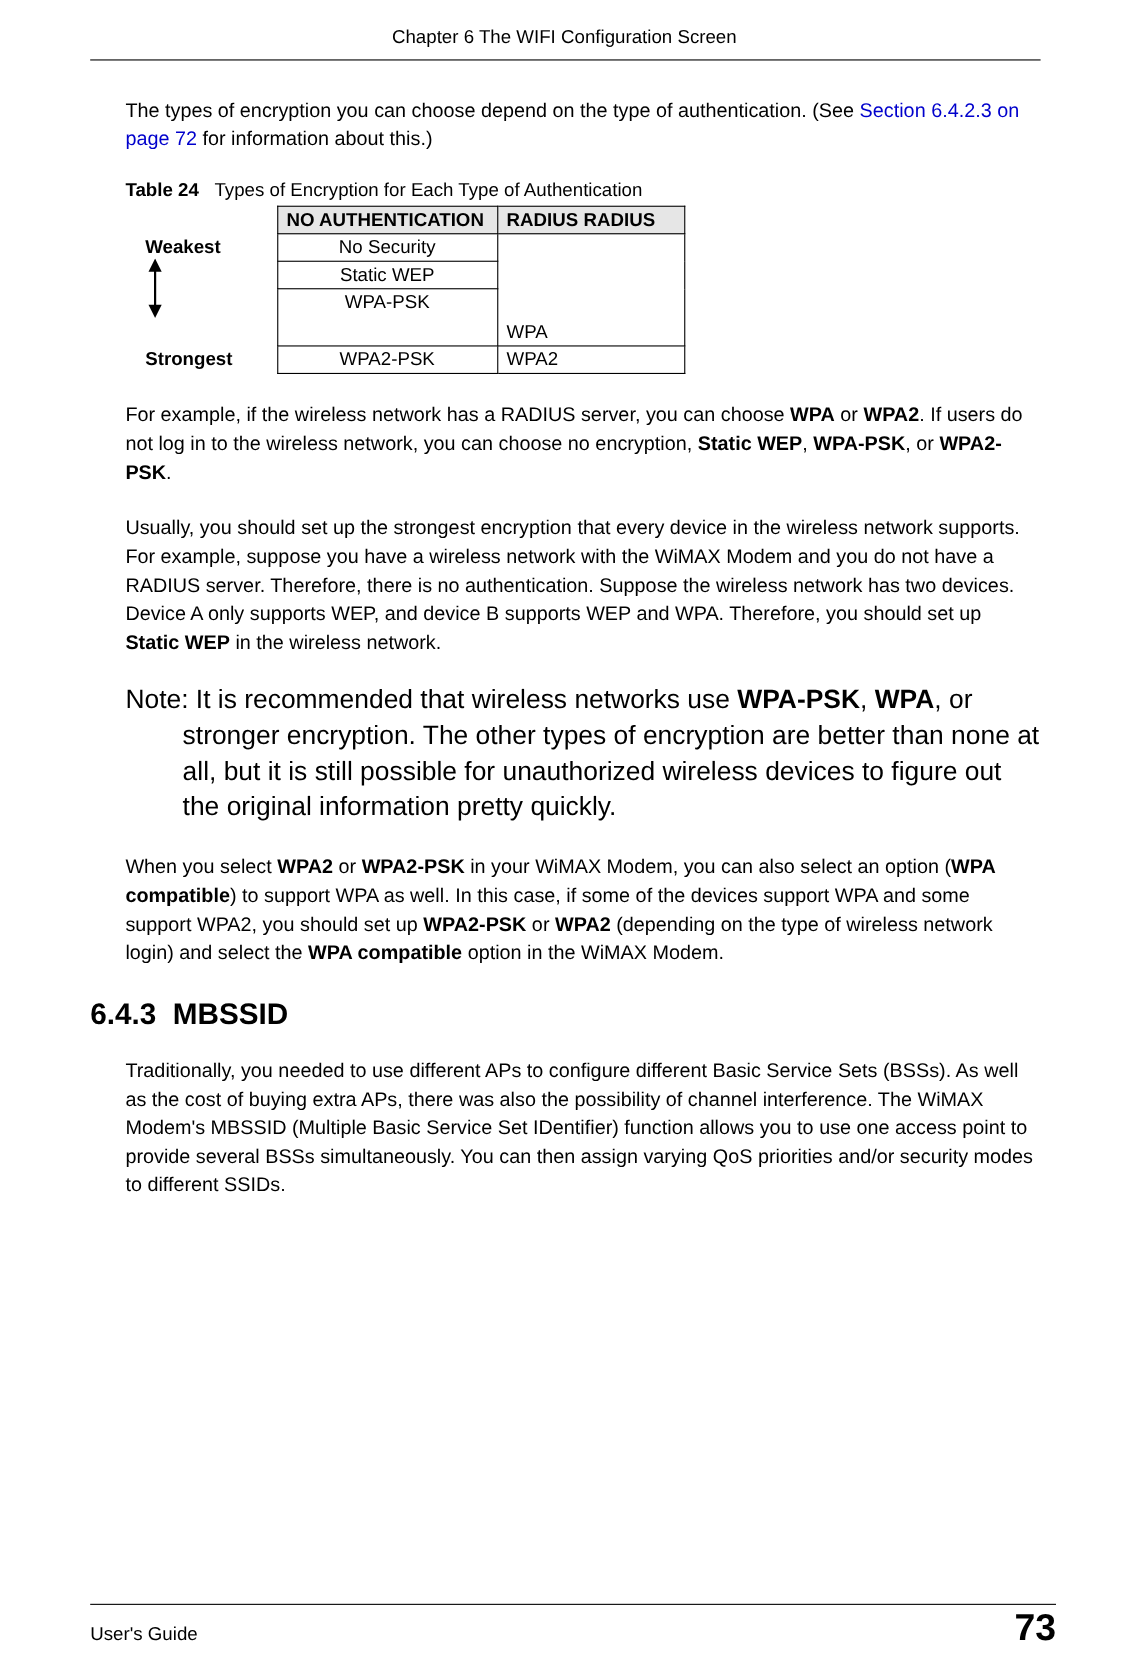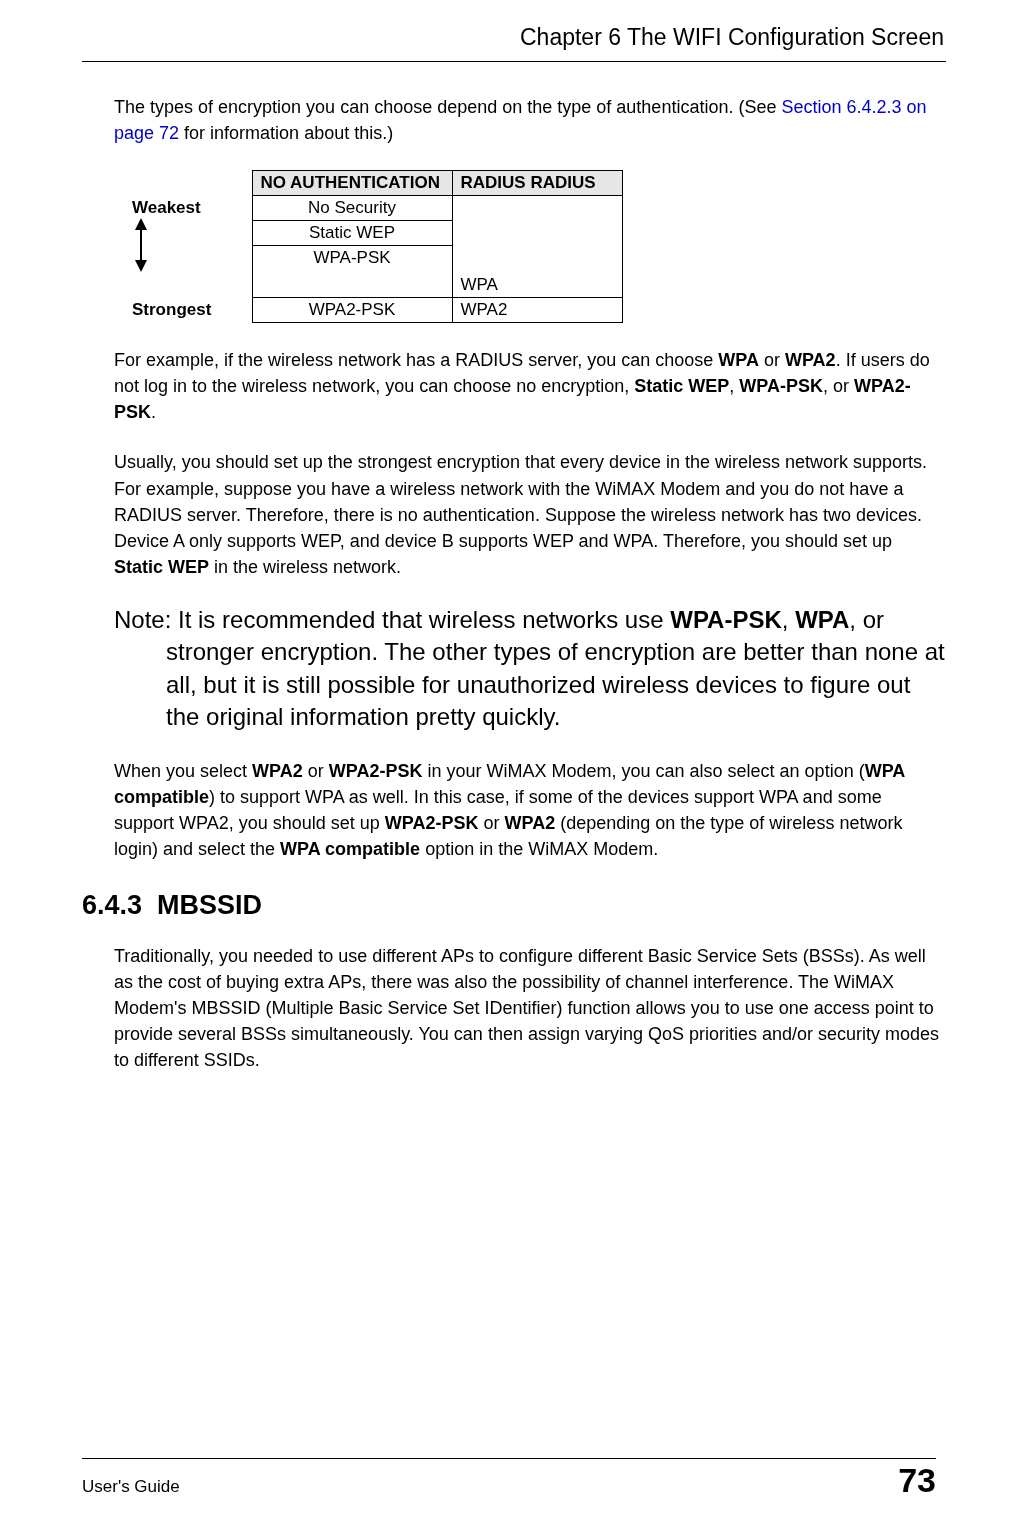--- a/index.html
+++ b/index.html
@@ -14,23 +14,23 @@
     }
     .page {
       padding: 24px 82px 0 82px;
     }
     .header-line {
       border-top: 1.6px solid #000;
       margin-top: 6px;
       margin-bottom: 2px;
     }
     .running-header {
-      text-align: right;
-      font-family: Arial, Helvetica, sans-serif;
-      font-size: 23px;
+      text-align: center;
+      font-family: Arial, Helvetica, sans-serif;
+      font-size: 17px;
       padding-right: 2px;
       padding-bottom: 4px;
     }
     .content {
       padding-left: 32px;
       padding-top: 30px;
     }
     .para {
       line-height: 1.45;
       margin-bottom: 24px;
@@ -96,21 +96,21 @@
       font-size: 27px;
       font-weight: bold;
       margin-left: -32px;
       margin-top: 28px;
       margin-bottom: 22px;
     }
     .footer {
       position: absolute;
       bottom: 24px;
       left: 82px;
-      right: 92px;
+      right: 68px;
       text-align: right;
     }
     .footer-line {
       border-top: 1.6px solid #000;
       margin-bottom: 2px;
     }
     .footer-row {
       display: flex;
       justify-content: space-between;
       align-items: baseline;
@@ -126,20 +126,23 @@
 <div class="page">
   <div class="running-header">Chapter 6 The WIFI Configuration Screen</div>
   <div class="header-line"></div>
 
   <div class="content">
     <p class="para">
       <span>The types of encryption you can choose depend on the type of authentication. (See </span><span class="link">Section 6.4.2.3 on page 72</span><span> for information about this.)</span>
     </p>
 
     <div class="enc-table-wrap">
+      <div class="table-caption">
+        <span class="num">Table 24</span>&nbsp;&nbsp;&nbsp;<span>Types of Encryption for Each Type of Authentication</span>
+      </div>
       <table class="enc-table">
         <tbody>
             <tr>
           <td class="rowlabel"></td>
           <th class="hdr col-noauth">NO AUTHENTICATION</th>
           <th class="hdr col-radius">RADIUS RADIUS</th>
         </tr>
         <tr>
           <td class="rowlabel" rowspan="3">
             <span>Weakest</span><br>

